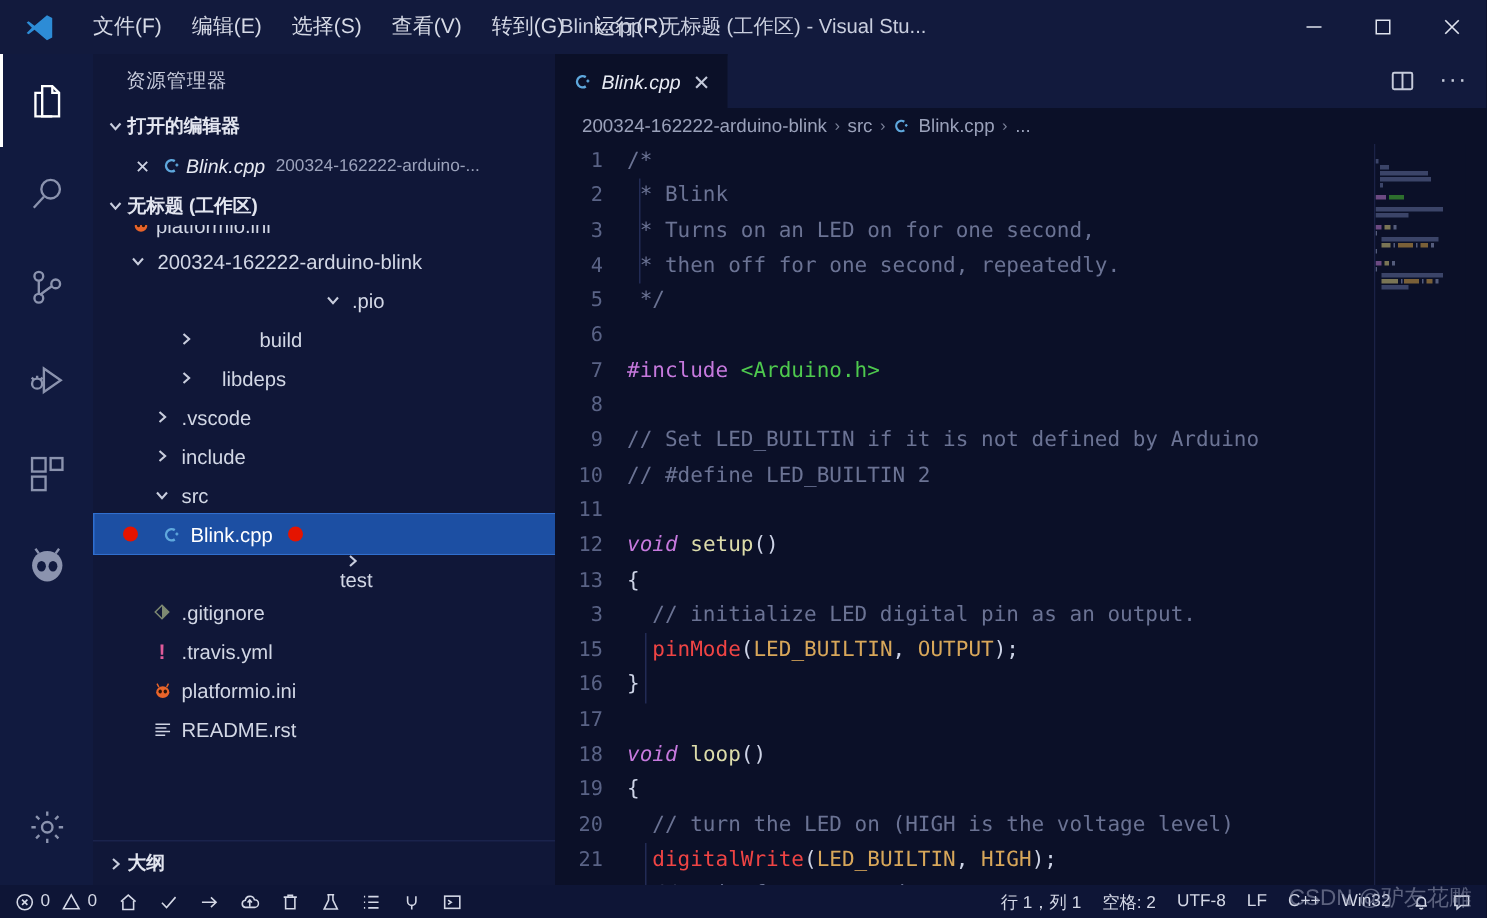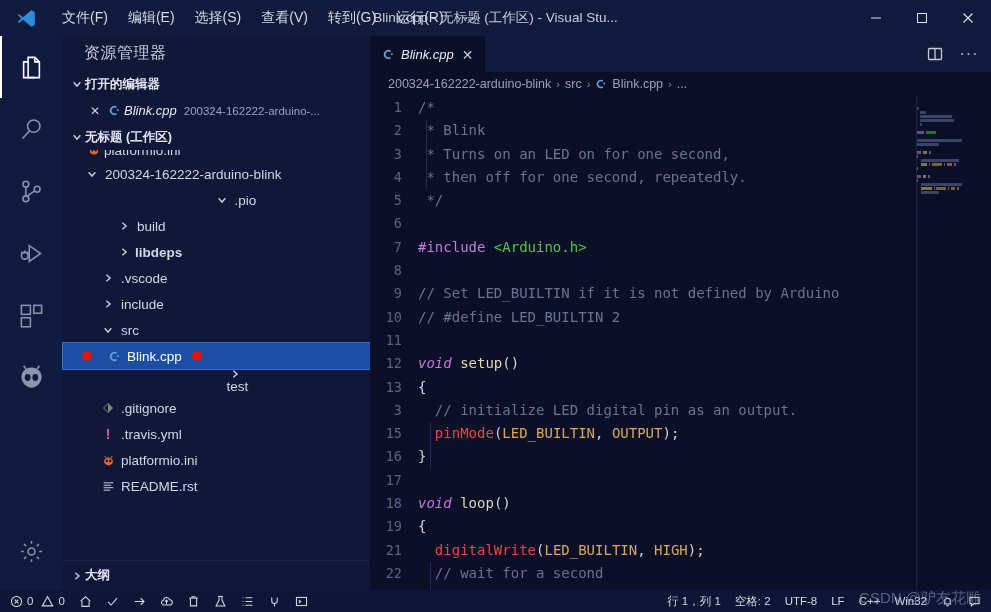--- a/index.html
+++ b/index.html
@@ -54,21 +54,21 @@
   .act-spacer { flex: 1; }
 
   
   .sidebar {
     position: absolute; left: 62px; top: 36px; width: 308px; height: 554px;
     background: #101738;
     overflow: hidden;
   }
   .sb-title {
     height: 35px; display: flex; align-items: center; padding-left: 22px;
-    color: #c7cbdb; font-size: 16px; letter-spacing: .5px;
+    color: #c7cbdb; font-size: 13px; letter-spacing: .5px;
   }
   .sb-section {
     height: 26px; display: flex; align-items: center; padding-left: 6px;
     color: #e2e5ef; font-size: 12.5px; font-weight: bold;
   }
   .chev { width: 17px; display: inline-flex; align-items: center; justify-content: center;
           color: #c8cddd; font-size: 11px; }
   .chev svg { width: 10px; height: 10px; stroke: #c8cddd; stroke-width: 1.7; fill: none; }
   .open-row {
     height: 27px; display: flex; align-items: center; padding-left: 24px; color: #cfd4e3; font-size: 13px;
@@ -321,36 +321,36 @@
 
       <div class="tree-row" style="padding-left:38px;justify-content:center;">
         <span class="tw">
             <svg viewBox="0 0 12 12">
               <path d="M2 4 L6 8.5 L10 4"></path>
             </svg>
           </span>
         <span style="margin-left:5px;">.pio</span>
       </div>
 
+      <div class="tree-row" style="padding-left:54px;gap:36px;">
+        <span class="tw">
+            <svg viewBox="0 0 12 12">
+              <path d="M4 2 L8.5 6 L4 10"></path>
+            </svg>
+          </span>
+        <span style="margin-left:5px;">build</span>
+      </div>
+
       <div class="tree-row" style="padding-left:54px;">
         <span class="tw">
             <svg viewBox="0 0 12 12">
               <path d="M4 2 L8.5 6 L4 10"></path>
             </svg>
           </span>
-        <span style="margin-left:5px;">build</span>
-      </div>
-
-      <div class="tree-row" style="padding-left:54px;">
-        <span class="tw">
-            <svg viewBox="0 0 12 12">
-              <path d="M4 2 L8.5 6 L4 10"></path>
-            </svg>
-          </span>
-        <span style="margin-left:3px;font-weight:bold;">libdeps</span>
+        <span style="margin-left:16px;">libdeps</span>
       </div>
 
       <div class="tree-row" style="padding-left:38px;">
         <span class="tw">
             <svg viewBox="0 0 12 12">
               <path d="M4 2 L8.5 6 L4 10"></path>
             </svg>
           </span>
         <span style="margin-left:5px;">.vscode</span>
       </div>
@@ -495,20 +495,21 @@
           <div class="cl"><div class="ln">10</div><div class="ctext"><span class="c-comment">// #define LED_BUILTIN 2</span></div></div>
           <div class="cl"><div class="ln">11</div><div class="ctext"></div></div>
           <div class="cl"><div class="ln">12</div><div class="ctext"><span class="c-kw">void </span><span class="c-fn">setup</span><span class="c-punct">()</span></div></div>
           <div class="cl"><div class="ln">13</div><div class="ctext"><span class="c-brace">{</span></div></div>
           <div class="cl"><div class="ln">3</div><div class="ctext"><span class="c-comment">  // initialize LED digital pin as an output.</span></div></div>
           <div class="cl"><div class="ln">15</div><div class="ctext"><span class="c-punct">  </span><span class="c-fn2">pinMode</span><span class="c-punct">(</span><span class="c-const">LED_BUILTIN</span><span class="c-punct">, </span><span class="c-const">OUTPUT</span><span class="c-punct">);</span></div></div>
           <div class="cl"><div class="ln">16</div><div class="ctext"><span class="c-brace">}</span></div></div>
           <div class="cl"><div class="ln">17</div><div class="ctext"></div></div>
           <div class="cl"><div class="ln">18</div><div class="ctext"><span class="c-kw">void </span><span class="c-fn">loop</span><span class="c-punct">()</span></div></div>
           <div class="cl"><div class="ln">19</div><div class="ctext"><span class="c-brace">{</span></div></div>
+          <div class="cl"><div class="ln">20</div><div class="ctext"><span class="c-comment">  // turn the LED on (HIGH is the voltage level)</span></div></div>
           <div class="cl"><div class="ln">21</div><div class="ctext"><span class="c-punct">  </span><span class="c-fn2">digitalWrite</span><span class="c-punct">(</span><span class="c-const">LED_BUILTIN</span><span class="c-punct">, </span><span class="c-const">HIGH</span><span class="c-punct">);</span></div></div>
           <div class="cl"><div class="ln">22</div><div class="ctext"><span class="c-comment">  // wait for a second</span></div></div>
           <div class="indent-guide" style="left: 56px; top: 23px; height: 70px;"></div>
           <div class="indent-guide" style="left: 60px; top: 326px; height: 47px;"></div>
           <div class="indent-guide" style="left: 60px; top: 466px; height: 47px;"></div>
         </div>
       <div class="mm-border"></div>
       <div class="minimap" id="minimap">
           <div class="mm-line"><span class="mm-seg" style="width: 1.8px; background: rgb(59, 68, 104);"></span></div>
           <div class="mm-line"><span class="mm-seg" style="width: 0.9px; background: transparent;"></span><span class="mm-seg" style="width: 6.3px; background: rgb(59, 68, 104);"></span></div>

